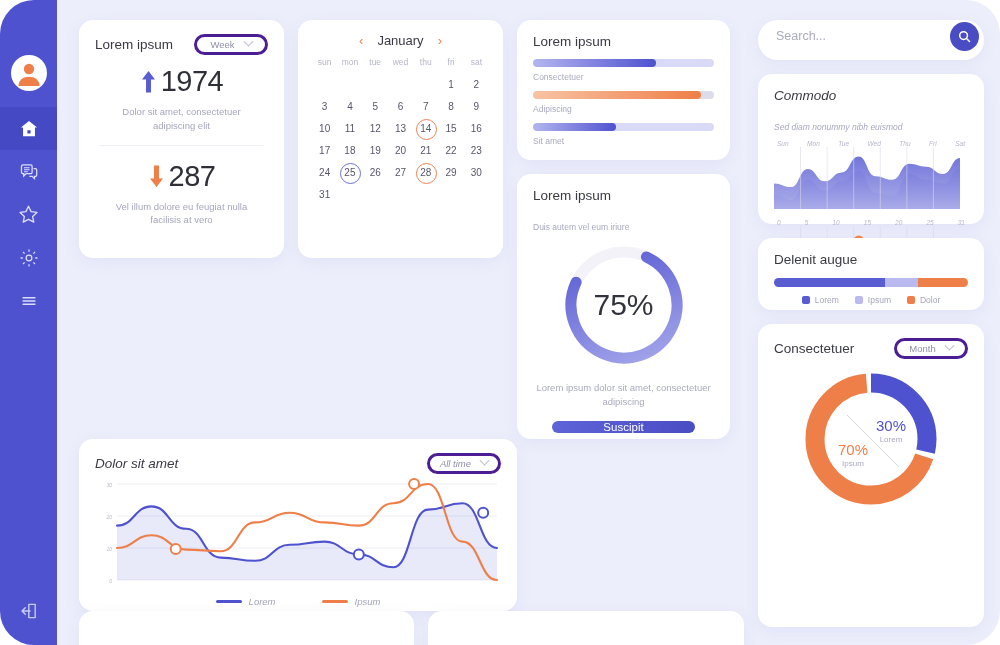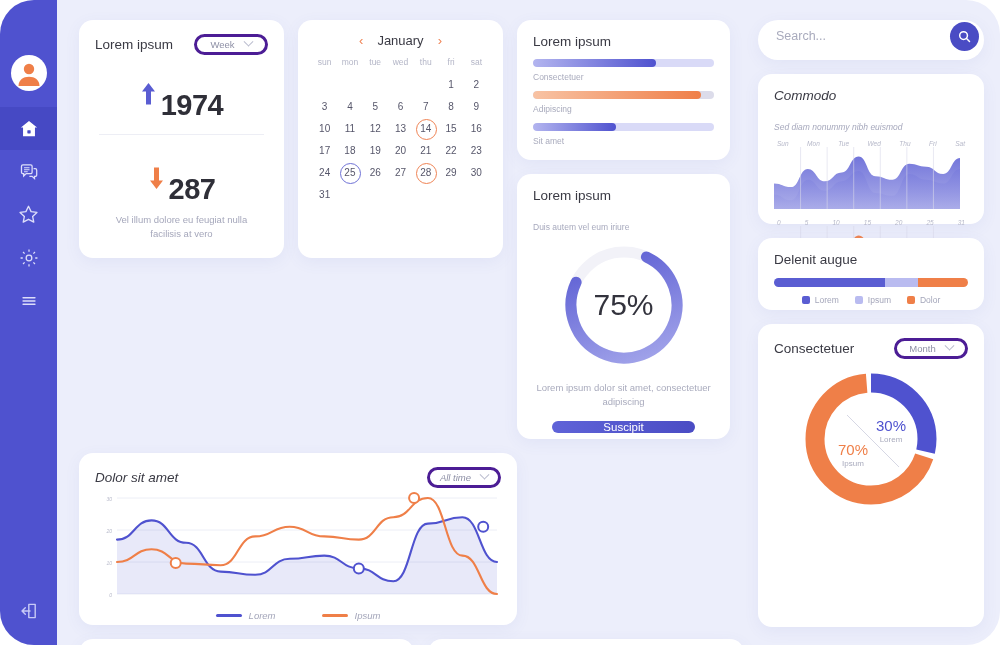--- a/index.html
+++ b/index.html
@@ -42,21 +42,21 @@
     position: absolute; bottom: 22px; left: 0; width: 100%;
     display: flex; align-items: center; justify-content: center;
   }
 
   
   .content {
     flex: 1; height: 100%;
     padding: 20px 16px 18px 22px;
     display: flex; gap: 14px;
   }
-  .col-left { display: flex; flex-direction: column; gap: 14px; width: 665px; }
+  .col-left { display: flex; flex-direction: column; width: 665px; }
   .row { display: flex; gap: 14px; }
   .col-right { flex: 1; display: flex; flex-direction: column; gap: 14px; }
 
   .card {
     background: #ffffff;
     border-radius: 14px;
     box-shadow: 0 4px 16px rgba(90, 95, 180, 0.07);
     padding: 14px 16px;
     position: relative;
   }
@@ -72,21 +72,21 @@
     gap: 10px; padding: 0 9px;
     font-size: 9.5px; color: #8e90a6; background: #fff;
   }
   .pill .chev { width: 7px; height: 7px; border-right: 1.3px solid #b9bbcd; border-bottom: 1.3px solid #b9bbcd; transform: rotate(45deg) translate(-2px,-2px); }
   .head-row { display: flex; align-items: center; justify-content: space-between; }
 
   
   .stats { width: 205px; height: 238px; display: flex; flex-direction: column; }
   .stat-block { padding-top: 10px; }
   .stat-num { display: flex; align-items: center; justify-content: center; gap: 4px; }
-  .stat-num .val { font-size: 29px; color: #2f2f38; font-weight: 700; letter-spacing: -0.5px; margin-top: 24px; }
+  .stat-num .val { font-size: 29px; color: #2f2f38; font-weight: 400; letter-spacing: -0.5px; }
   .stat-desc { font-size: 9.5px; color: #a5a7bb; line-height: 1.45; text-align: center; padding: 7px 6px 0; }
   .divider { height: 1px; background: #edeef5; margin: 12px 4px 4px; }
 
   
   .calendar { width: 205px; height: 238px; padding: 13px 14px; }
   .cal-head { display: flex; align-items: center; justify-content: center; gap: 14px; }
   .cal-month { font-size: 13px; color: #3a3a44; }
   .cal-arrow { color: #ef8354; font-size: 13px; line-height: 1; user-select: none; }
   .cal-grid { display: grid; grid-template-columns: repeat(7, 1fr); margin-top: 9px; row-gap: 2px; }
   .cal-dow { font-size: 8.5px; color: #b4b6c7; text-align: center; padding-bottom: 5px; }
@@ -234,20 +234,21 @@
             </div>
           </div>
 
           <div class="stat-block">
             <div class="stat-num">
               <svg width="17" height="28" viewBox="0 0 17 28">
                 <path d="M8.5 3 15 11.5h-4v13H6v-13H2z" fill="#5a5dd2"></path>
               </svg>
               <span class="val">1974</span>
             </div>
+            <div class="stat-desc">Dolor sit amet, consectetuer adipiscing elit</div>
           </div>
 
           <div class="divider"></div>
 
           <div class="stat-block">
             <div class="stat-num">
               <svg width="17" height="28" viewBox="0 0 17 28">
                 <path d="M8.5 25 2 16.5h4v-13h5v13h4z" fill="#ef7f48"></path>
               </svg>
               <span class="val">287</span>

